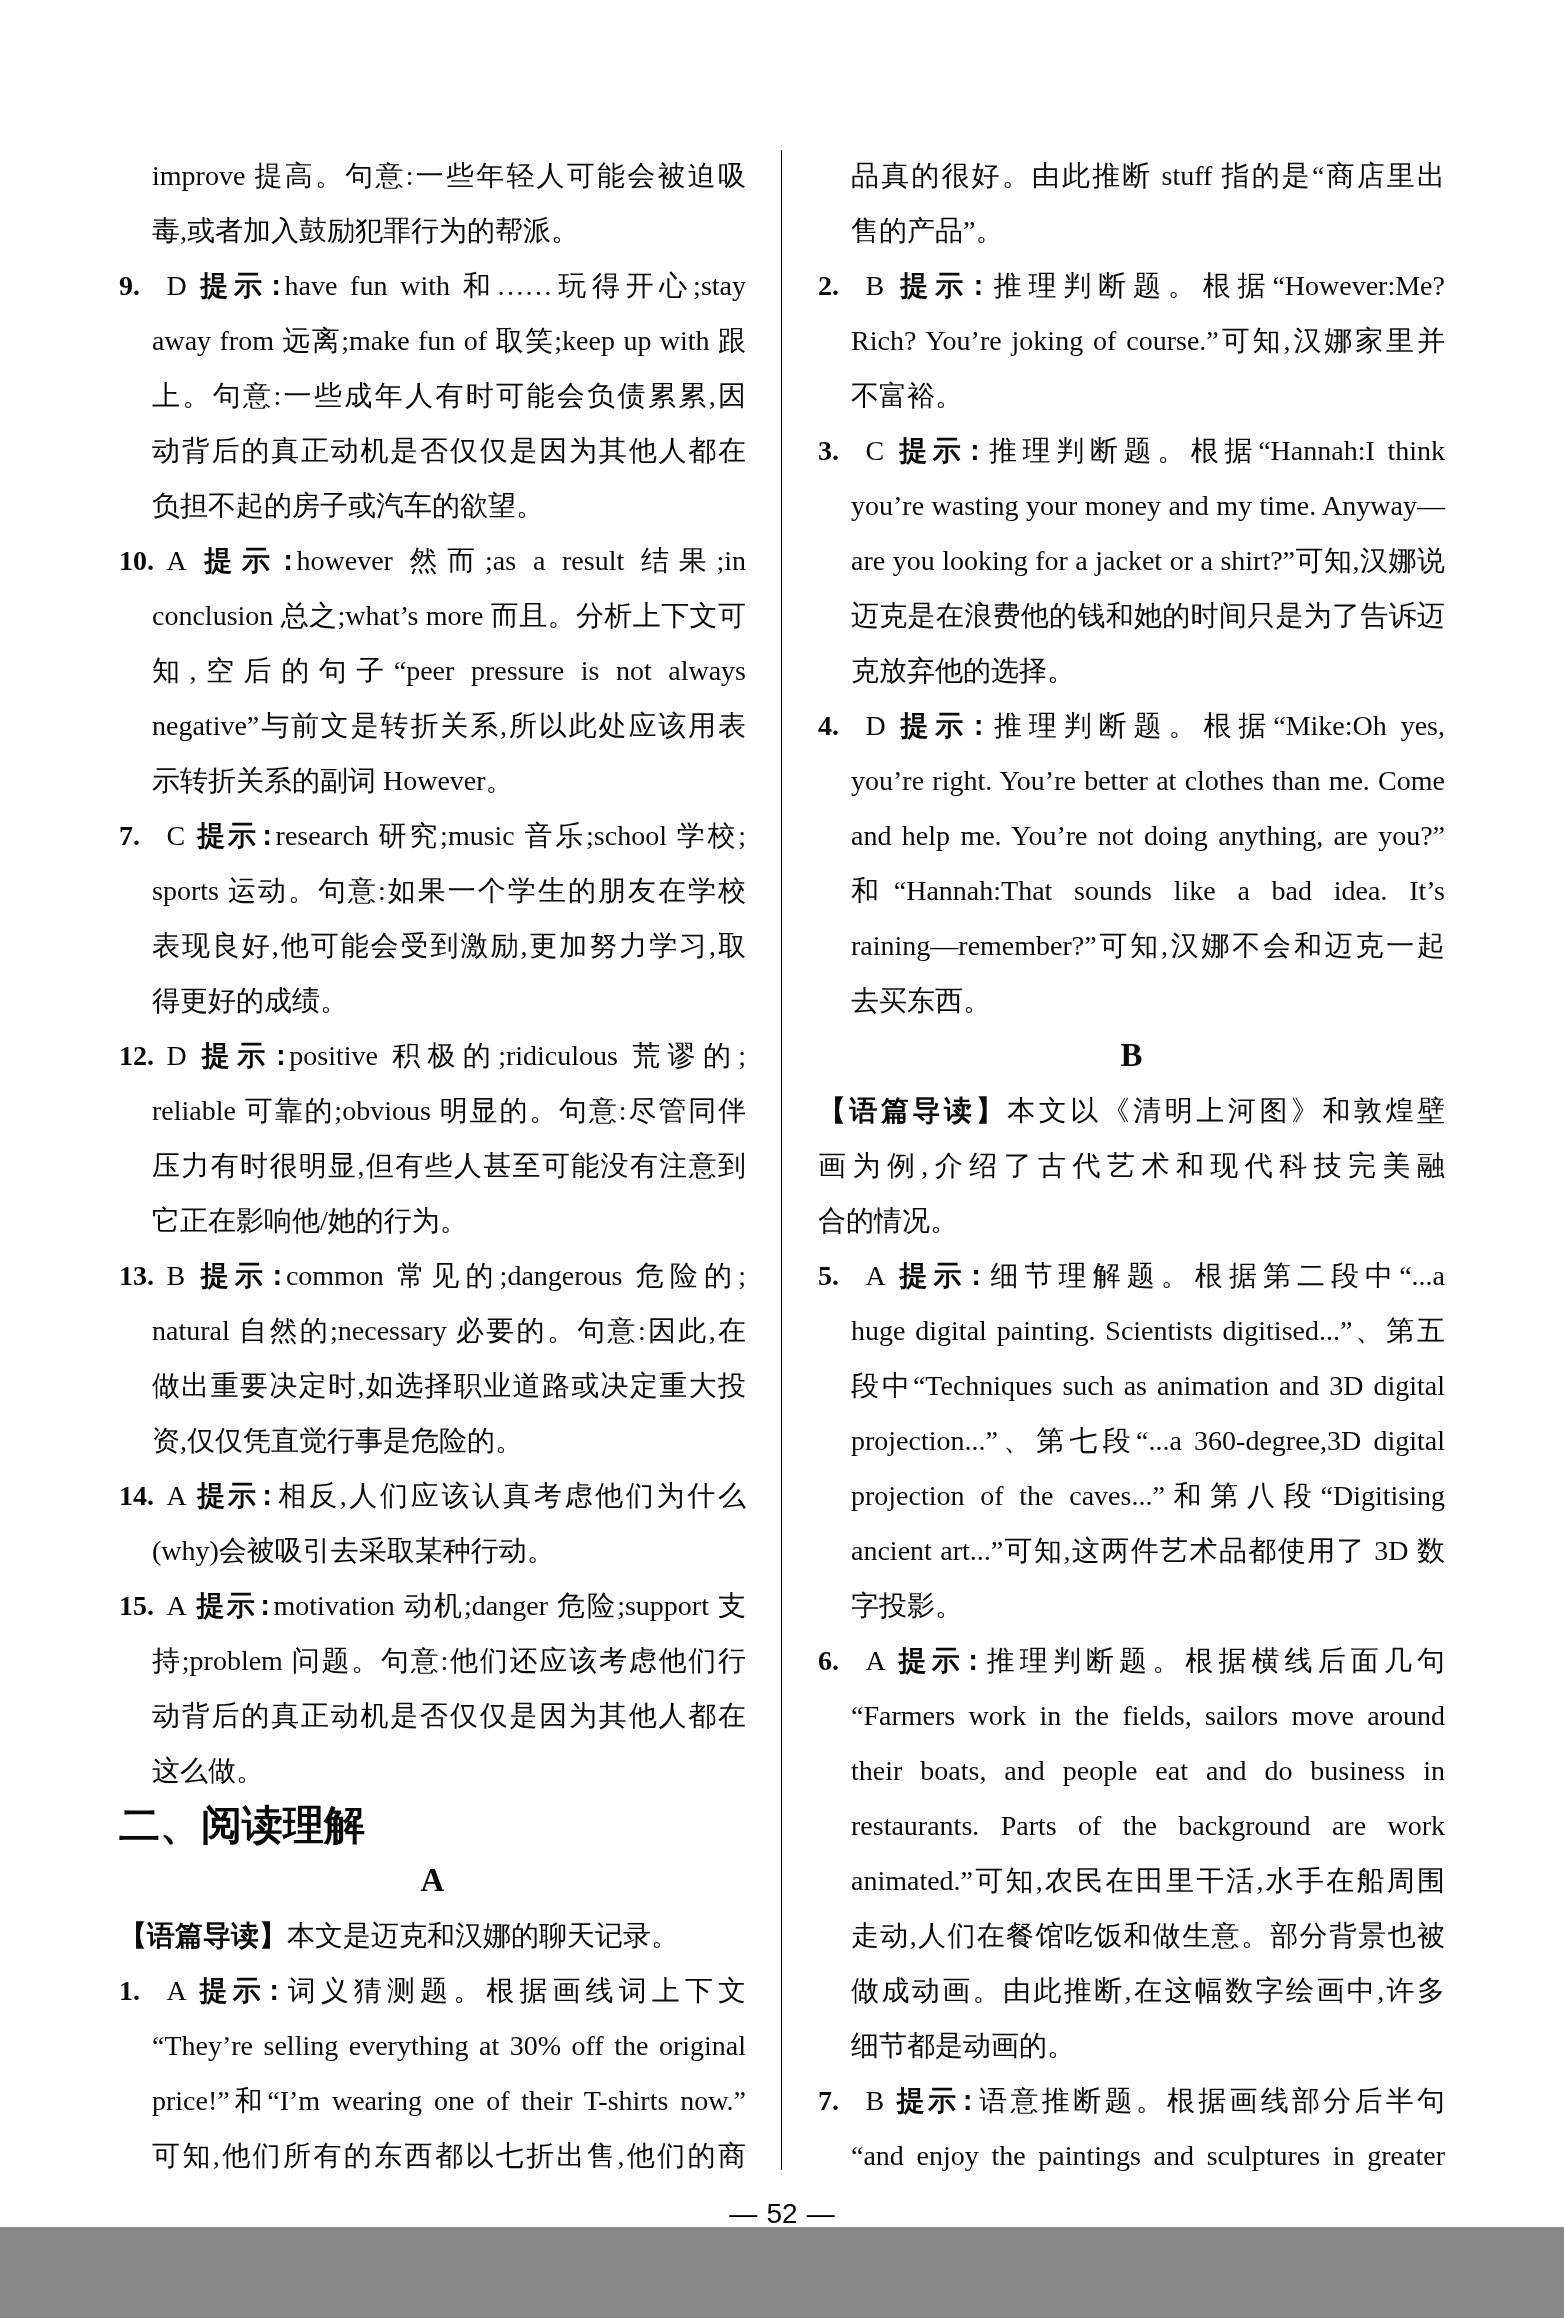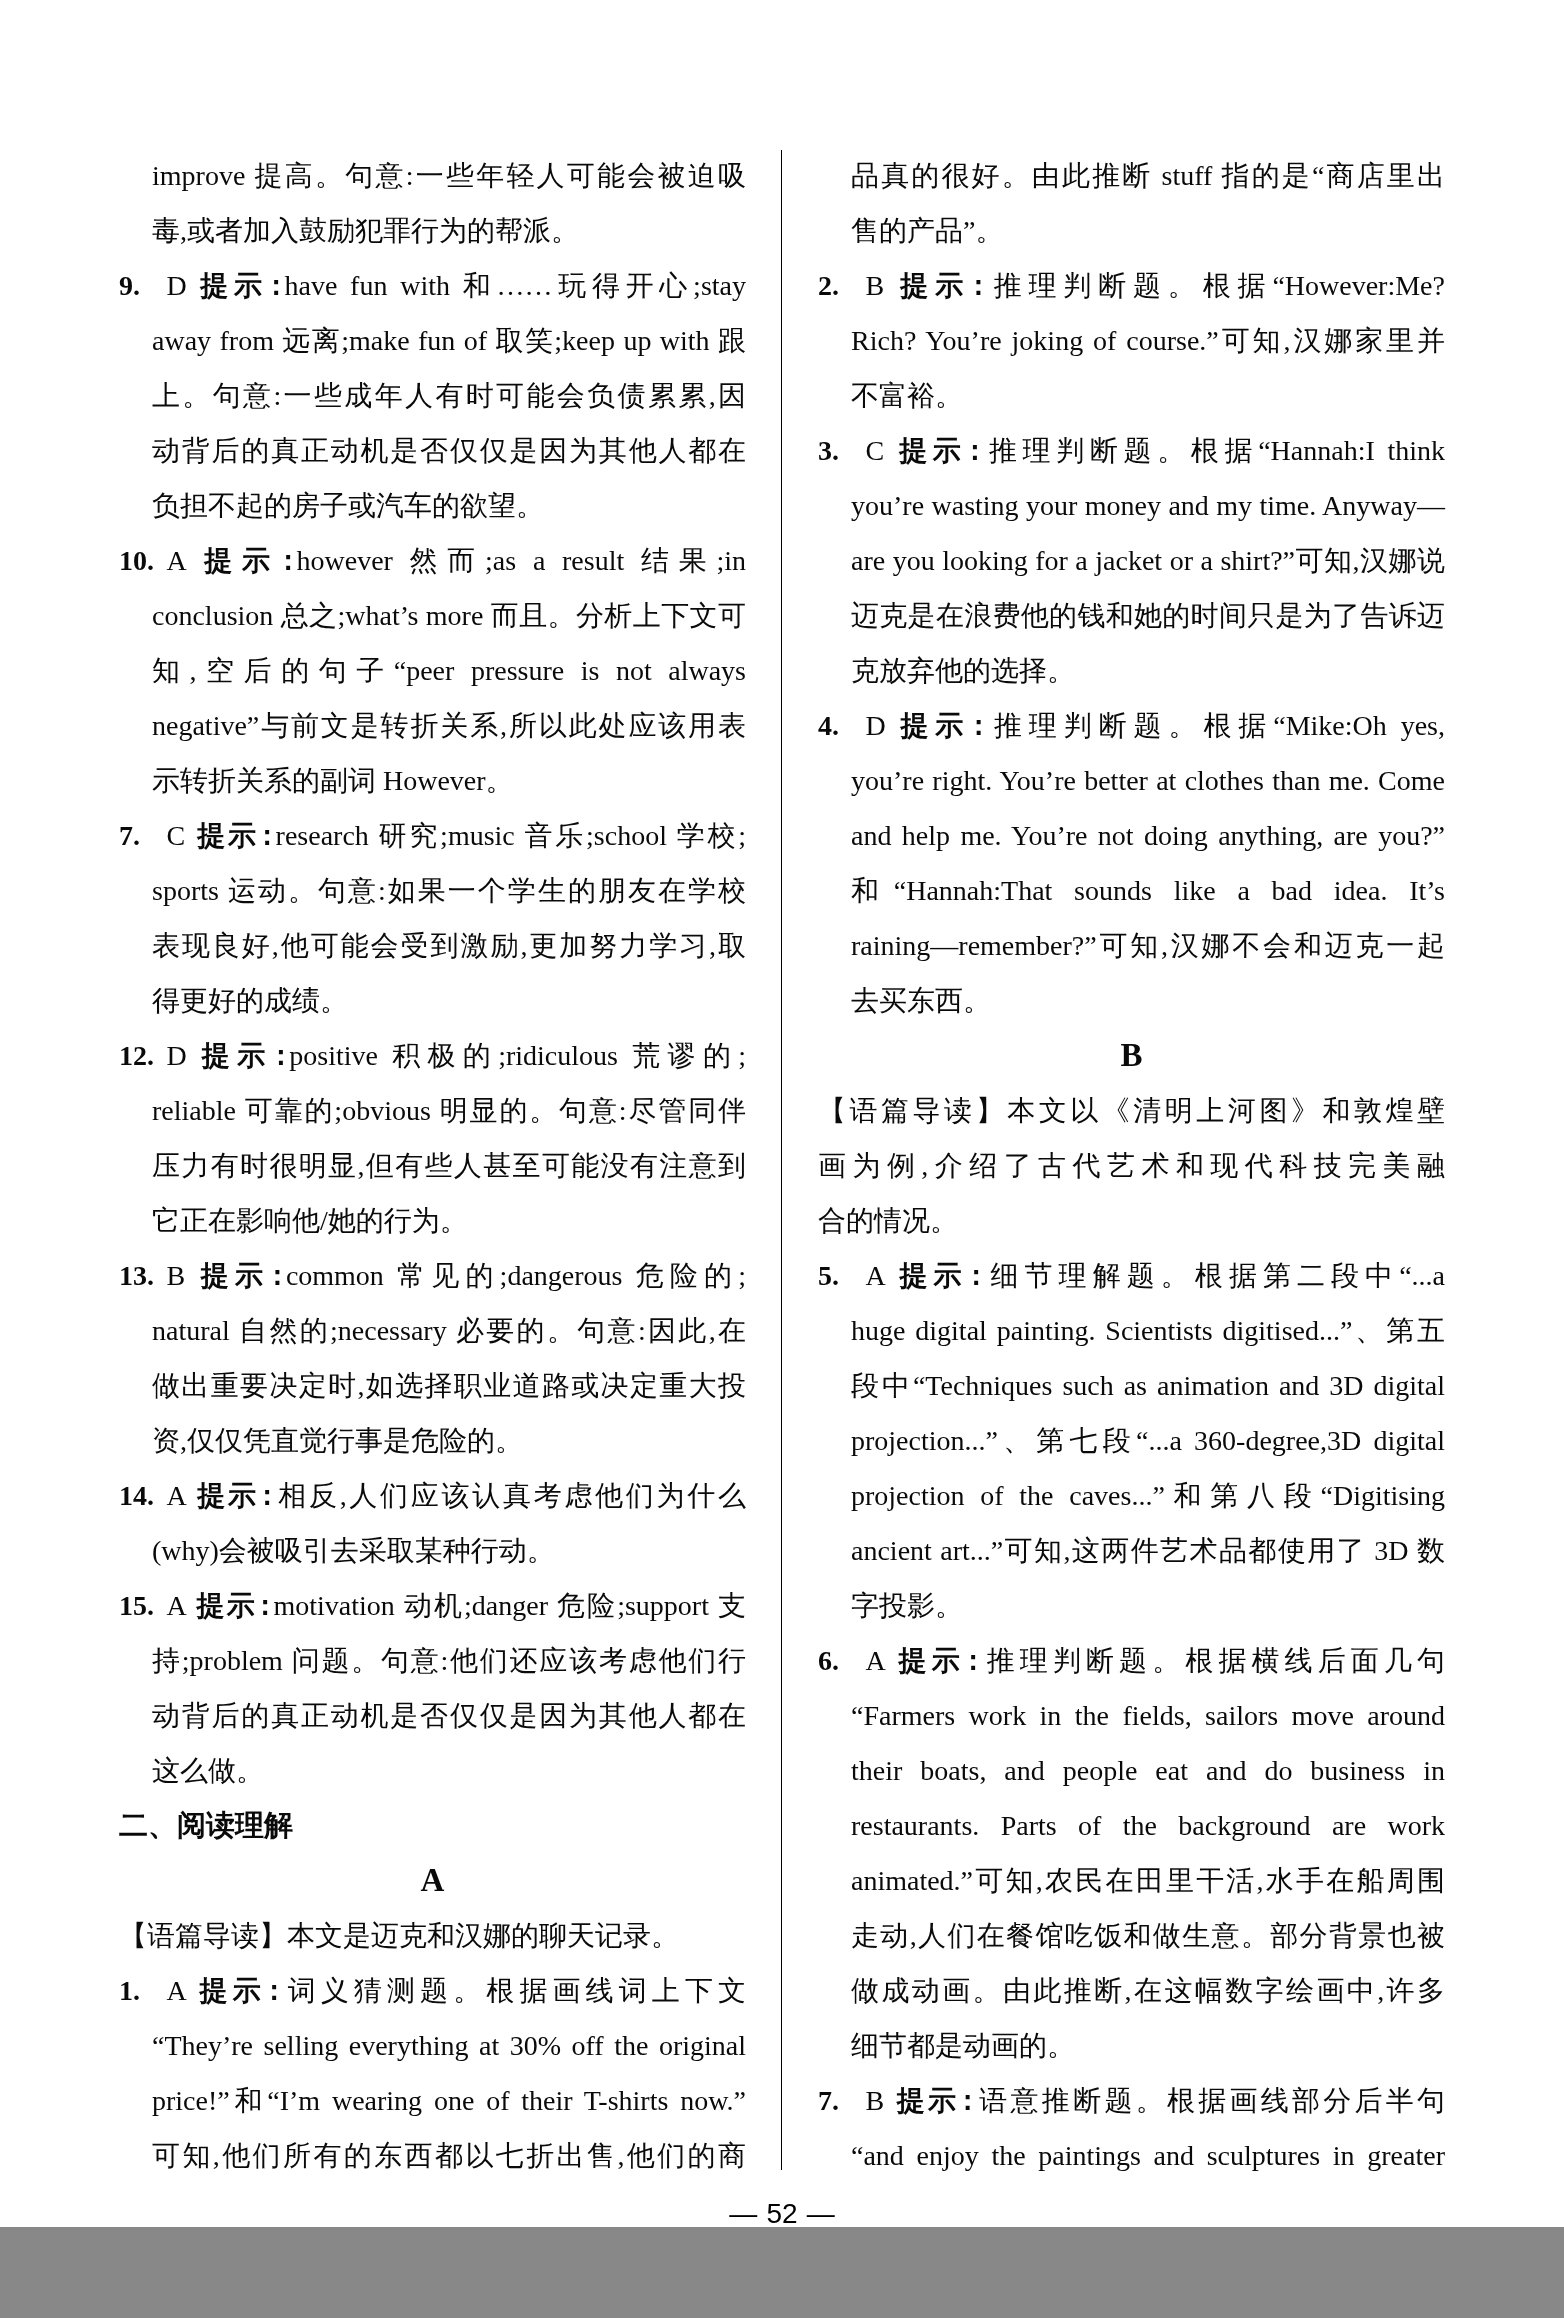--- a/index.html
+++ b/index.html
@@ -14,24 +14,24 @@
   .divider { position:absolute; left:781px; top:150px; width:1.3px; height:2020px; background:#000; }
   .line { height:55px; line-height:55px; font-size:28px; text-align:justify; text-justify:inter-ideograph; overflow:visible; white-space:nowrap; }
   .line.fill { text-align-last:justify; }
   .line.cont { padding-left:33px; }
   .line.item { }
   .num { display:inline-block; min-width:37px; text-align:right; font-weight:700; }
   .letter { display:inline-block; margin-left:10.5px; min-width:28px; }
   .tip { font-weight:700; font-family:Liberation Mono, monospace; }
   .line.section {
     font-family:"Liberation Sans","DejaVu Sans",sans-serif; font-weight:700;
-    font-size:29px; text-align:left; text-align-last:auto;
+    font-size:41px; text-align:left; text-align-last:auto;
   }
   .line.center { text-align:center; text-align-last:center; font-weight:700; font-size:33px; }
-  .intro-label { font-weight:400; font-family:"Liberation Sans","DejaVu Sans",sans-serif; }
+  .intro-label { font-weight:700; font-family:"Liberation Sans","DejaVu Sans",sans-serif; }
   .footer {
     position:absolute; top:2191px; left:0; width:100%; height:46px;
     display:flex; align-items:center; justify-content:center;
     font-family:"Liberation Sans","DejaVu Sans",sans-serif; font-size:28px; color:#000;
   }
   .footer .dash { margin:0 9.2px; letter-spacing:0; }
 </style>
 </head>
 <body>
 

